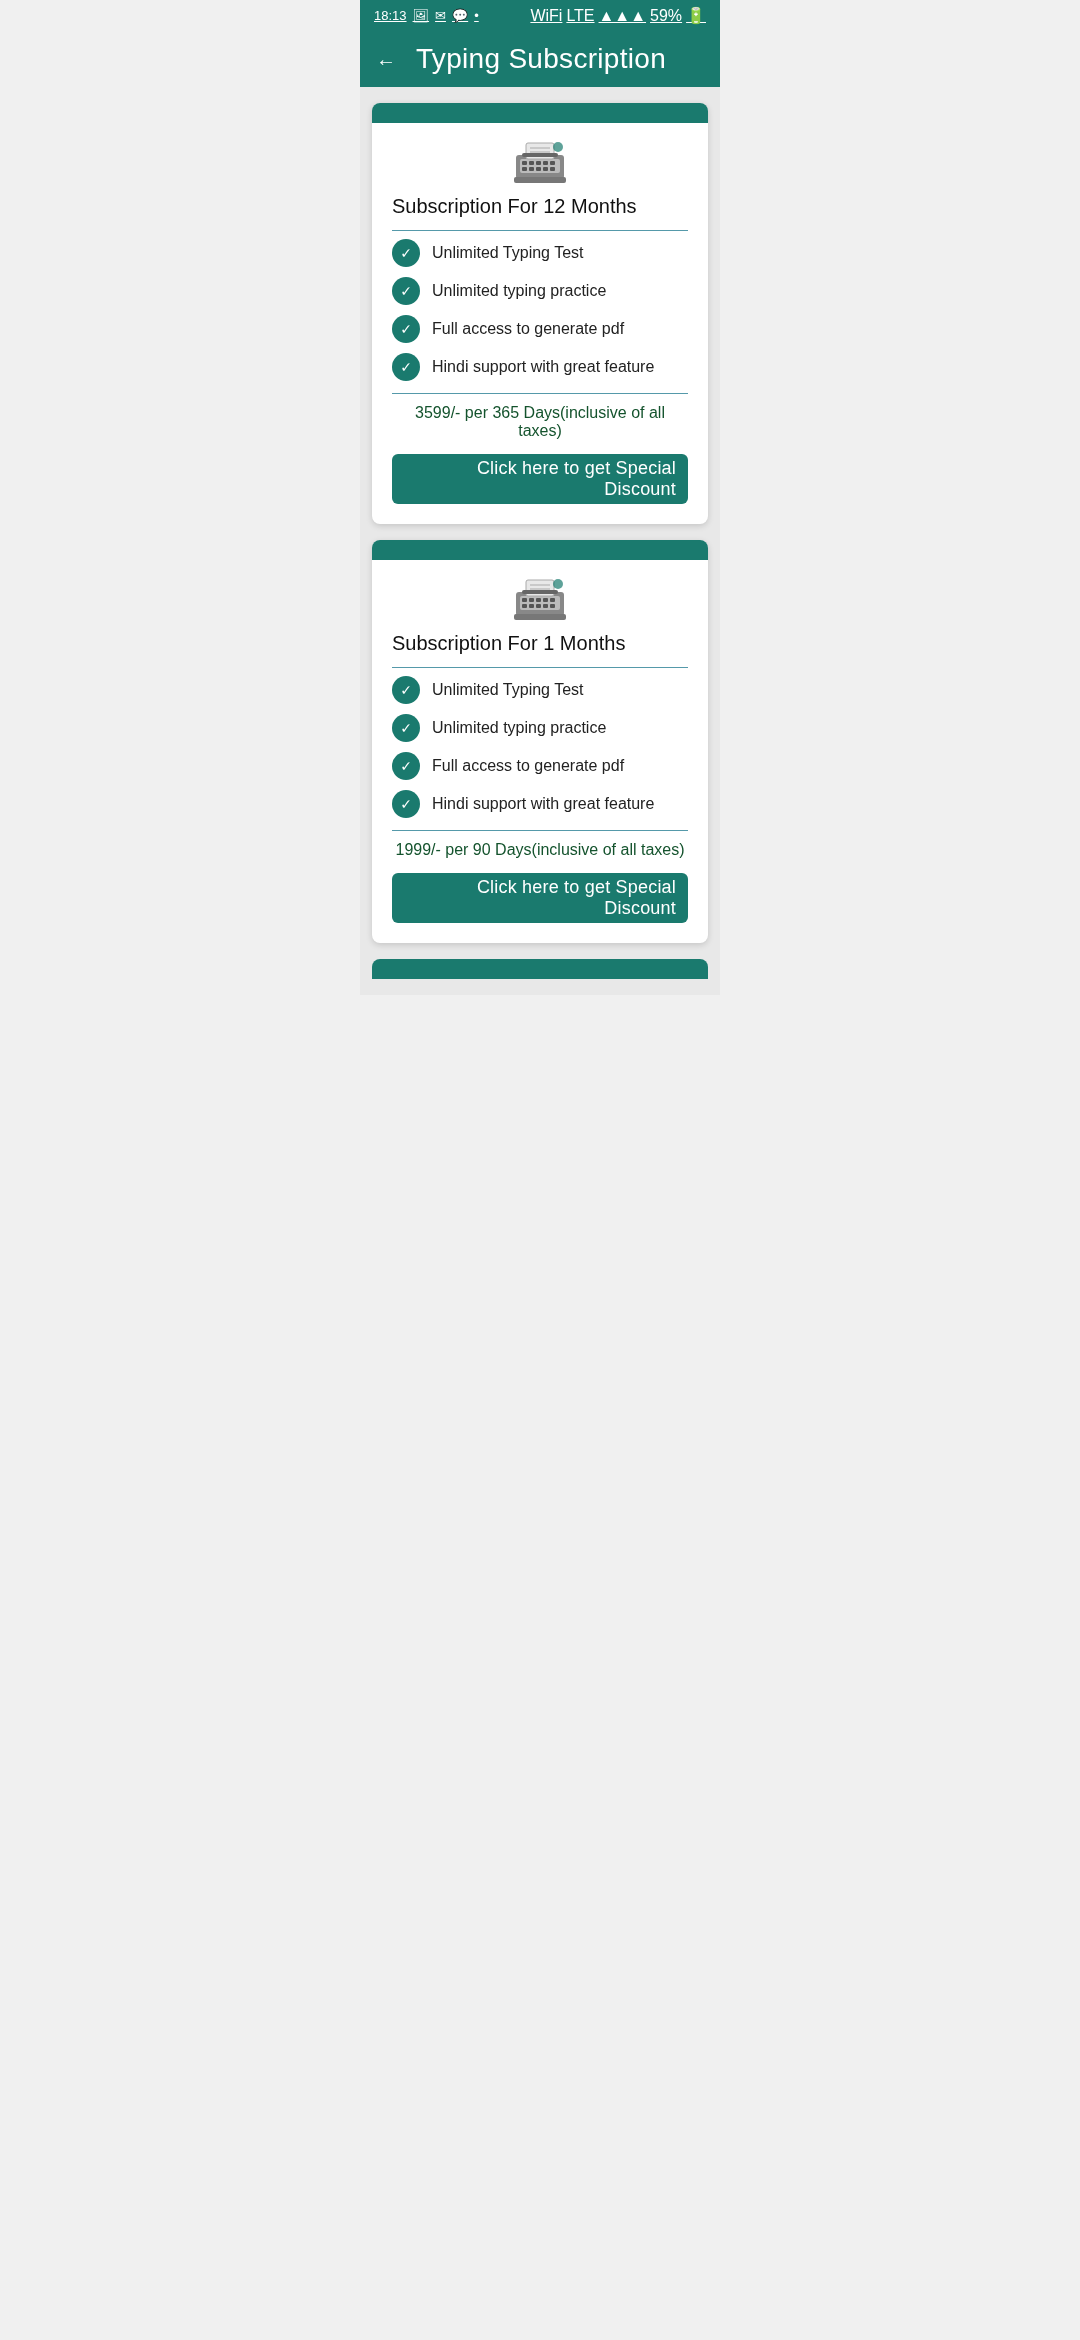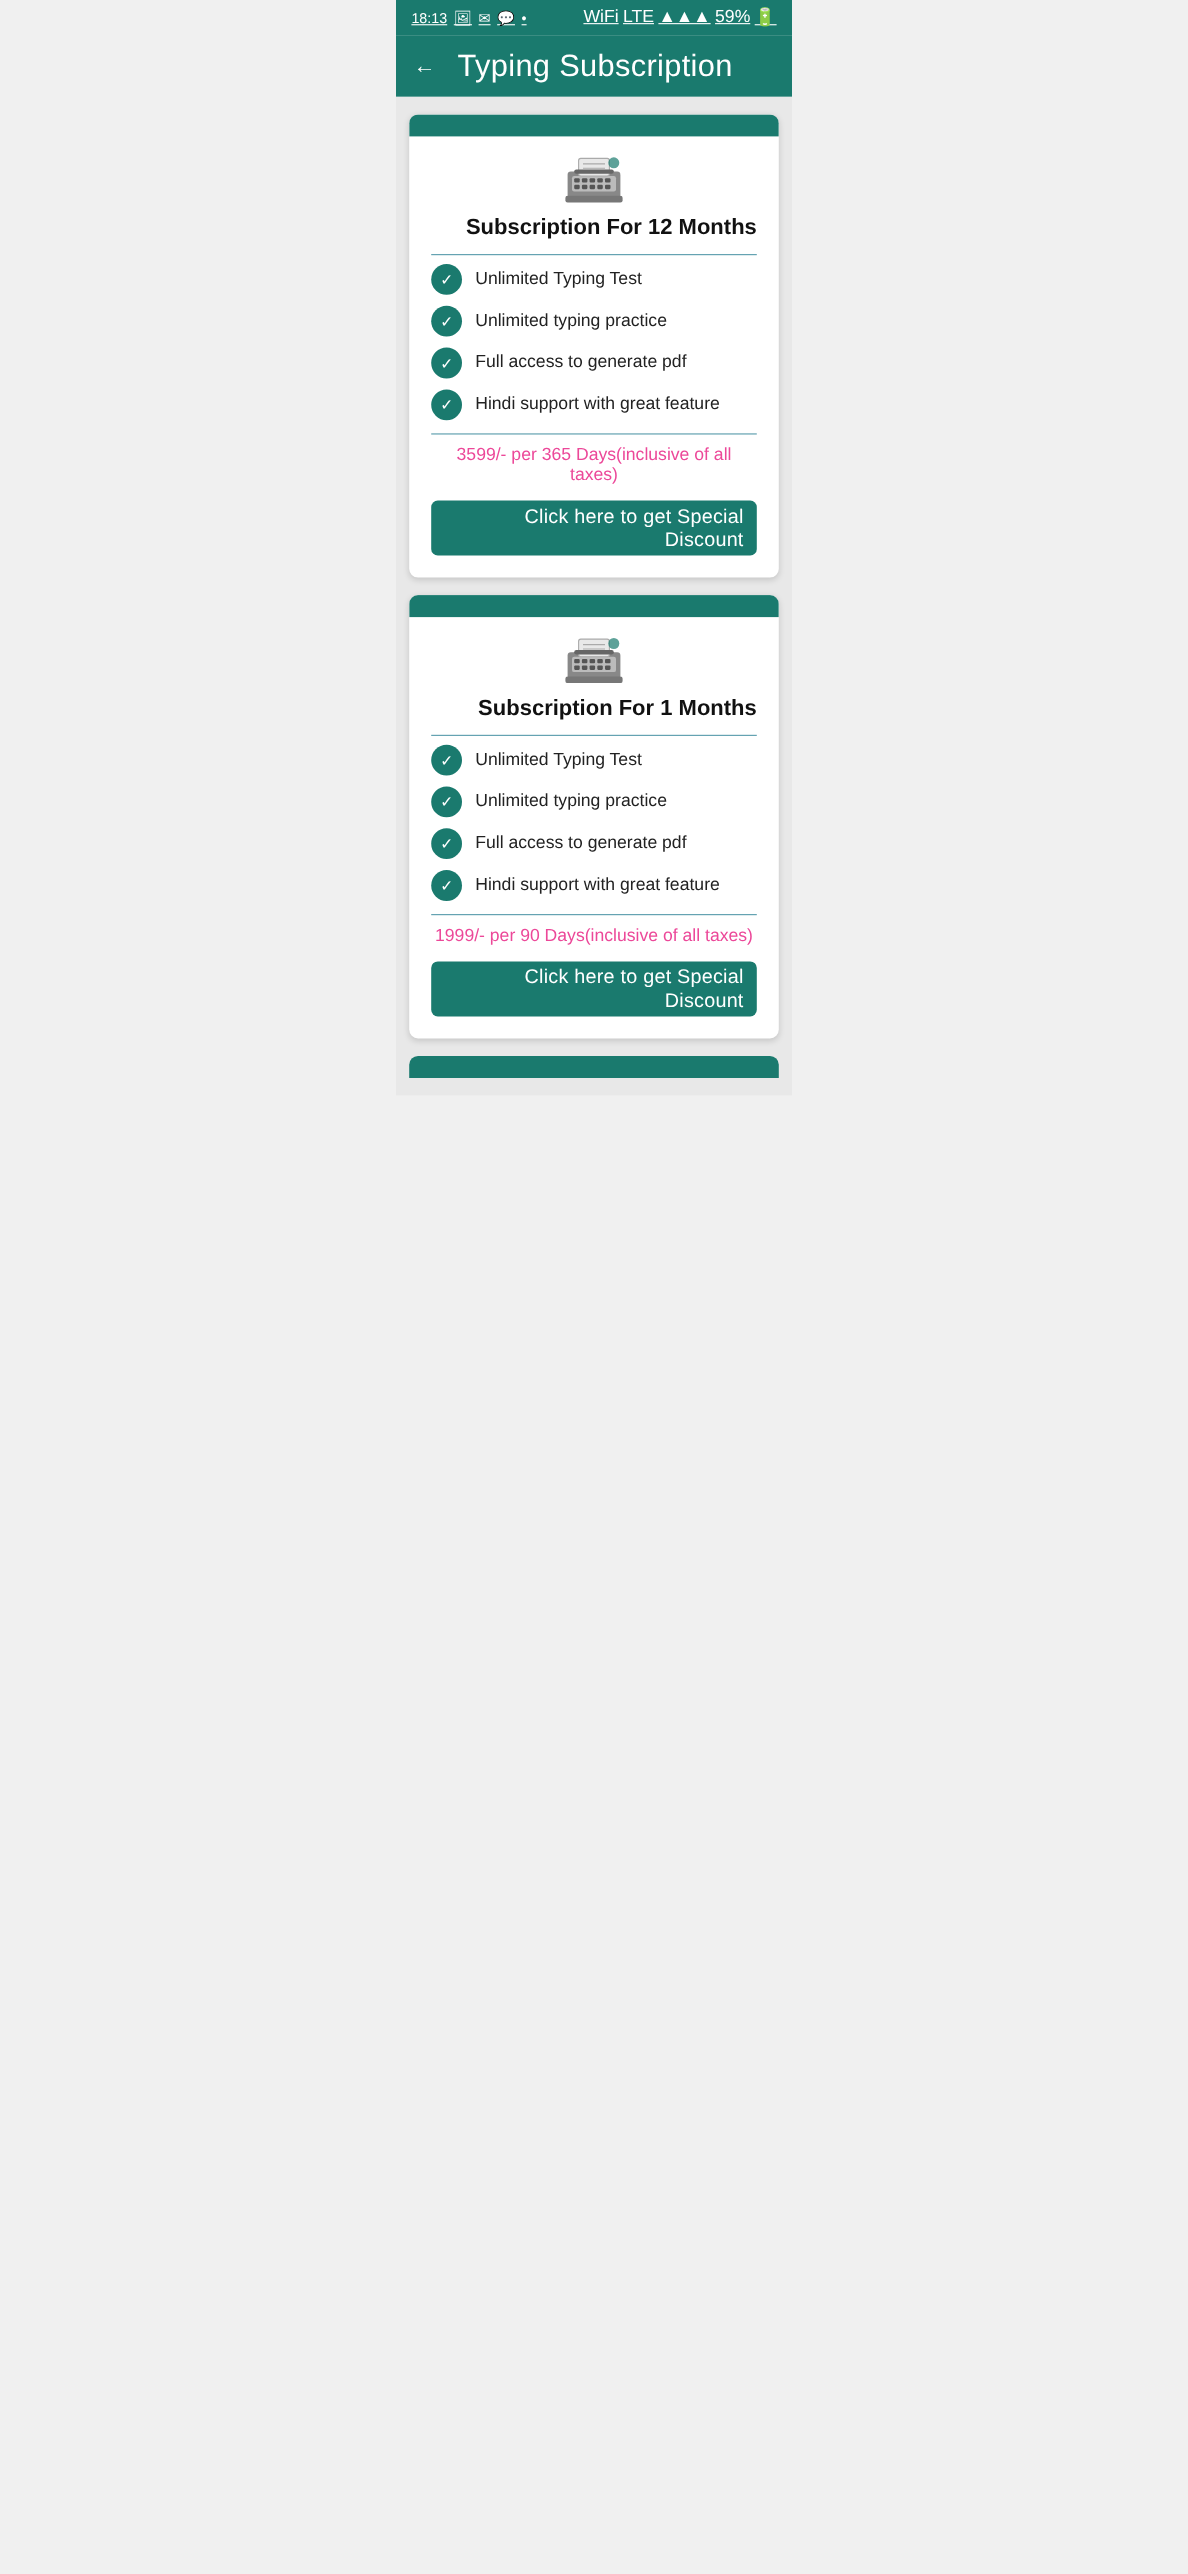--- a/index.html
+++ b/index.html
@@ -88,23 +88,23 @@
       padding: 16px 20px 20px;
     }
 
     .card-icon {
       display: flex;
       justify-content: center;
       margin-bottom: 10px;
     }
 
     .card-title {
-      text-align: right;
+      text-align: left;
       font-size: 20px;
-      font-weight: 700;
+      font-weight: 400;
       color: #111;
       margin-bottom: 12px;
     }
 
     .divider {
       border: none;
       border-top: 1.5px solid #5599aa;
       margin: 8px 0;
     }
 
@@ -133,21 +133,21 @@
       align-items: center;
       justify-content: center;
       flex-shrink: 0;
       color: white;
       font-size: 14px;
     }
 
     .price-text {
       text-align: center;
       font-size: 16px;
-      color: #ec4899;
+      color: #14532d;
       margin: 10px 0 14px;
       font-weight: 400;
     }
 
     .discount-btn {
       display: block;
       width: 100%;
       background-color: #1a7a6e;
       color: white;
       border: none;

